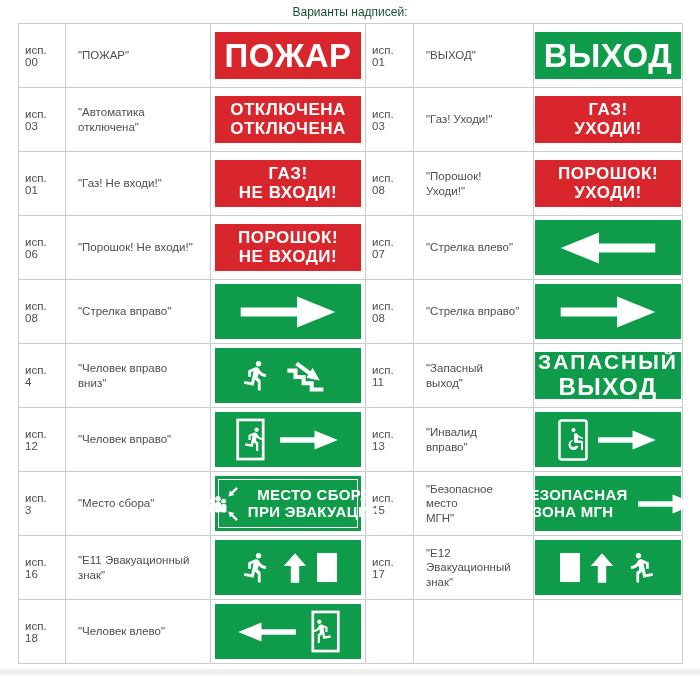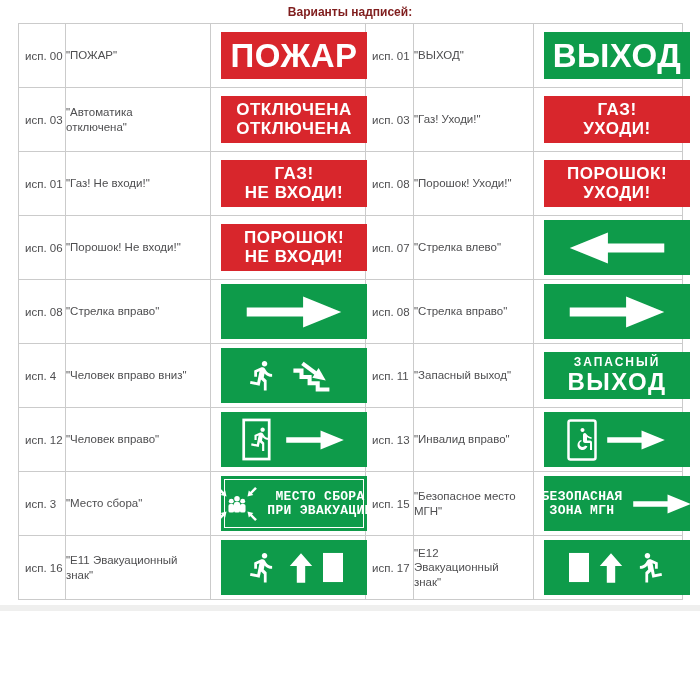--- a/index.html
+++ b/index.html
@@ -1,36 +1,36 @@
 <!DOCTYPE html>
 <html style="--sign-red: #d8262c; --sign-green: #0e9b4a;"><head>
 <meta charset="utf-8">
 <style>
   html,body { margin:0; padding:0; background:#ffffff; }
   body { width:700px; height:700px; font-family:"Liberation Sans", sans-serif; overflow:hidden; }
-  .page-title { text-align:center; font-size:12px; font-weight:bold; color:#7f1d1d; padding-top:5px; margin-bottom:4px; }
+  .page-title { text-align:center; font-size:12px; font-weight:normal; color:#14532d; padding-top:5px; margin-bottom:4px; }
   table.signs { border-collapse:collapse; margin-left:18px; width:664px; table-layout:fixed; border:1px solid #b4b4b4; }
-  td { border:1px solid #cbcbcb; vertical-align:middle; height:64px; padding:2px 0; box-sizing:border-box; }
+  td { border:1px solid #cbcbcb; vertical-align:middle; height:64px; padding:2px 12px; box-sizing:border-box; }
   td.code-cell  { padding-left:6px; font-size:11.5px; color:#4e4e50; }
   td.desc-cell  { font-size:11.5px; color:#4e4e50; }
   .desc { white-space:pre-line; line-height:1.25; }
-  td.sign-cell { text-align:center; padding:2px 10px; }
+  td.sign-cell { text-align:center; padding:2px 1px; }
   .sign { display:inline-flex; align-items:center; justify-content:center; gap:8px;
           width:146px; height:47px; padding:0 2px; box-sizing:border-box;
           color:#fff; font-weight:bold; vertical-align:middle; position:relative; }
   .sign.red   { background:var(--sign-red); }
   .sign.green { background:var(--sign-green); }
   .sign.tall  { height:55px; }
   .sign.bordered::after { content:""; position:absolute; inset:3px; border:1.5px solid #fff; pointer-events:none; }
   .sign-text { text-align:center; }
   .sign-line { line-height:1.07; letter-spacing:0.5px; white-space:nowrap; }
   .t-xl { font-size:33px; line-height:1; letter-spacing:0.5px; }
   .t-lg { font-size:17px; }
-  .t-md { font-size:13px; letter-spacing:0.3px;font-family:Liberation Mono, monospace; }
-  .t-z1 { font-size:12px; letter-spacing:2px; }
+  .t-md { font-size:15px; letter-spacing:0.3px; }
+  .t-z1 { font-size:21px; letter-spacing:2px; }
   .t-z2 { font-size:24px; letter-spacing:1.5px; }
   .icw { display:inline-flex; }
   .ic { display:block; }
   .ic-arrow-big { width:110px; height:40px; }
   .ic-arrow-mid { width:62px;  height:36px; }
   .ic-arrow-up  { width:28px;  height:36px; }
   .ic-runner    { width:33px;  height:33px; }
   .ic-stairs    { width:56px;  height:36px; }
   .ic-door      { width:20px;  height:31px; }
   .ic-exitdoor  { width:34px;  height:43px; }
@@ -286,16 +286,38 @@
                 <path d="M14 44 V20 H4 L20 2 L36 20 H26 V44 Z" fill="#fff"></path>
               </svg>
             </span>
             <span class="icw">
               <svg class="ic ic-runner flip" viewBox="0 0 24 24">
                 <path d="M13.49 5.48c1.11 0 2-.89 2-2s-.89-2-2-2-2 .89-2 2 .89 2 2 2zm-3.6 13.9l1-4.4 2.1 2v6h2v-7.5l-2.1-2 .6-3c1.3 1.5 3.3 2.5 5.5 2.5v-2c-1.9 0-3.5-1-4.3-2.4l-1-1.6c-.4-.6-1-1-1.7-1-.3 0-.5.1-.8.1l-5.2 2.2v4.7h2v-3.4l1.8-.7-1.6 8.1-4.9-1-.4 2 7 1.4z" fill="#fff"></path>
               </svg>
             </span>
           </div></td>
       </tr>
+      <tr>
+        <td class="code-cell"><span>исп. 18</span></td>
+        <td class="desc-cell"><span class="desc">"Человек влево"</span></td>
+        <td class="sign-cell"><div class="sign green tall">
+            <span class="icw">
+              <svg class="ic ic-arrow-mid flip" viewBox="0 0 112 44">
+                <path d="M4 17 H66 V5 L108 22 L66 39 V27 H4 Z" fill="#fff"></path>
+              </svg>
+            </span>
+            <span class="icw">
+              <svg class="ic ic-exitdoor flip" viewBox="0 0 40 50">
+                <rect x="2" y="2" width="30" height="46" fill="none" stroke="#fff" stroke-width="3.2"></rect>
+                <g transform="translate(7,9) scale(1.28)">
+                  <path d="M13.49 5.48c1.11 0 2-.89 2-2s-.89-2-2-2-2 .89-2 2 .89 2 2 2zm-3.6 13.9l1-4.4 2.1 2v6h2v-7.5l-2.1-2 .6-3c1.3 1.5 3.3 2.5 5.5 2.5v-2c-1.9 0-3.5-1-4.3-2.4l-1-1.6c-.4-.6-1-1-1.7-1-.3 0-.5.1-.8.1l-5.2 2.2v4.7h2v-3.4l1.8-.7-1.6 8.1-4.9-1-.4 2 7 1.4z" fill="#fff"></path>
+                </g>
+              </svg>
+            </span>
+          </div></td>
+        <td class="code-cell"></td>
+        <td class="desc-cell"></td>
+        <td class="sign-cell"></td>
+      </tr>
     </tbody>
 </table>
 
 <div class="bottom-strip"></div>
 
 </body></html>

